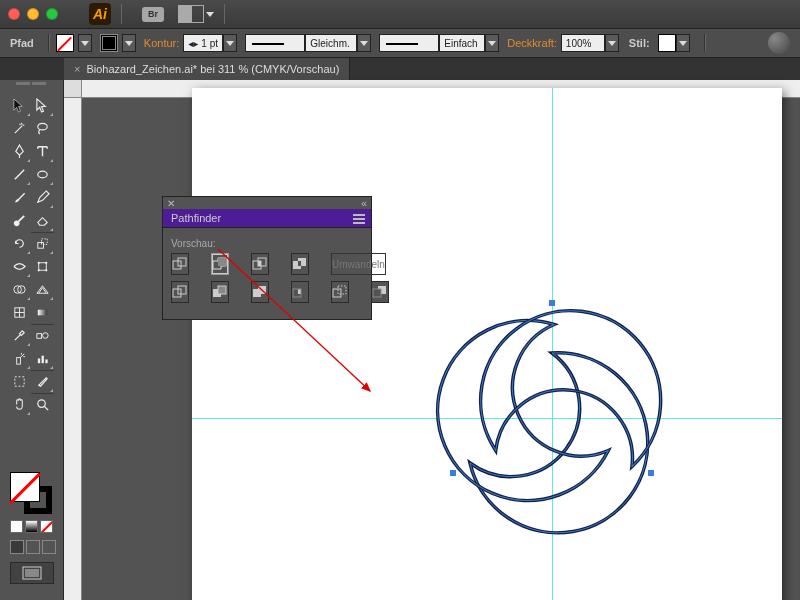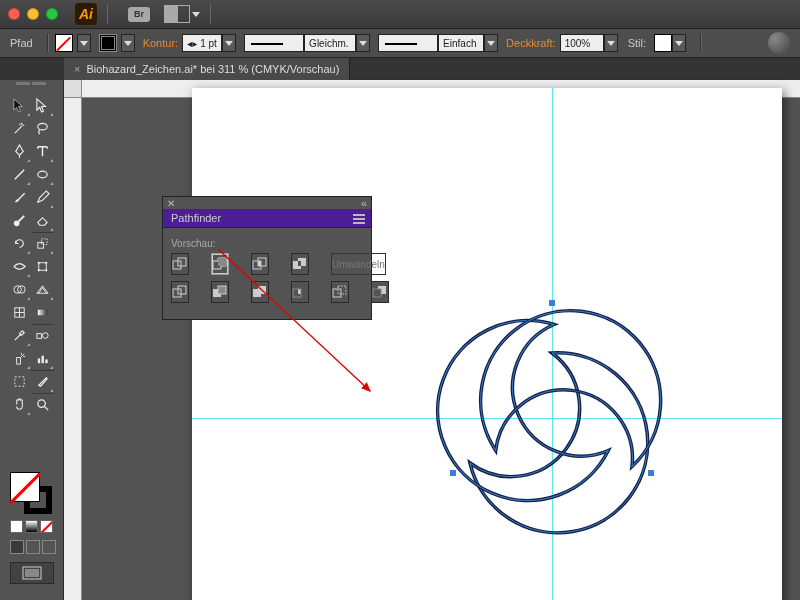--- a/index.html
+++ b/index.html
@@ -1,29 +1,29 @@
 <!DOCTYPE html>
 <html><head>
 <meta charset="utf-8">
 <style>
 * { margin:0; padding:0; box-sizing:border-box; font-family:Arial,Helvetica,sans-serif; }
 body { width:800px; height:600px; background:#535353; overflow:hidden; position:relative; }
 
 
 .mac-titlebar { height:28px; background:linear-gradient(#4a4a4a,#3a3a3a); display:flex; align-items:center; padding:0 8px; }
 .traffic-dot { width:12px; height:12px; border-radius:50%; margin-right:7px; border:1px solid rgba(0,0,0,0.2); }
-.mac-titlebar .app-logo { width:22px; height:22px; background:#2c1b00; border-radius:4px; display:flex; align-items:center; justify-content:center; font-size:14px; font-weight:bold; color:#ff9a00; margin-left:10px; font-style:italic; }
+.mac-titlebar .app-logo { width:22px; height:22px; background:#2c1b00; border-radius:4px; display:flex; align-items:center; justify-content:center; font-size:14px; font-weight:bold; color:#ff9a00; margin-left:24px; font-style:italic; }
 .br-badge { width:22px; height:15px; background:#a7a7a7; border-radius:3px; margin-left:10px; font-size:9px; display:flex; align-items:center; justify-content:center; color:#333; font-weight:bold; }
 .panel-toggle { width:26px; height:18px; margin-left:14px; display:flex; }
 .panel-toggle div { flex:1; border:1px solid #aaa; }
 .mb-sep { width:1px; height:20px; background:#666; margin:0 10px; }
 
 
 .control-bar { height:30px; background:#4d4d4d; display:flex; align-items:center; padding:0 10px; border-top:1px solid #222; border-bottom:1px solid #222; font-size:11px; color:#ccc; }
-.cb-label { margin-right:8px; }
+.cb-label { margin-right:8px;font-weight:bold; }
 .swatch { width:18px; height:18px; border:1px solid #000; margin-right:4px; position:relative; }
 .swatch.nofill { background:white; }
 .swatch.nofill::after { content:""; position:absolute; width:120%; height:2px; background:red; top:50%; left:-10%; transform:rotate(-45deg); }
 .swatch.black { background:#000; border:3px double #888; }
 .cb-field { background:#eee; color:#222; height:18px; padding:0 4px; min-width:40px; display:flex; align-items:center; border:1px solid #222; font-size:10px; }
 .cb-drop { width:14px; height:18px; background:#5a5a5a; border:1px solid #222; display:flex; align-items:center; justify-content:center; margin-right:8px; }
 .chev { width:0; height:0; border-left:4px solid transparent; border-right:4px solid transparent; border-top:5px solid #ddd; }
 .stroke-prev { width:60px; height:18px; background:#eee; border:1px solid #222; position:relative; margin-right:0; }
 .stroke-prev::after { content:""; position:absolute; left:6px; right:20px; top:50%; height:2px; background:#000; }
 .cb-orange { color:#e68a2e; margin-right:4px; }

